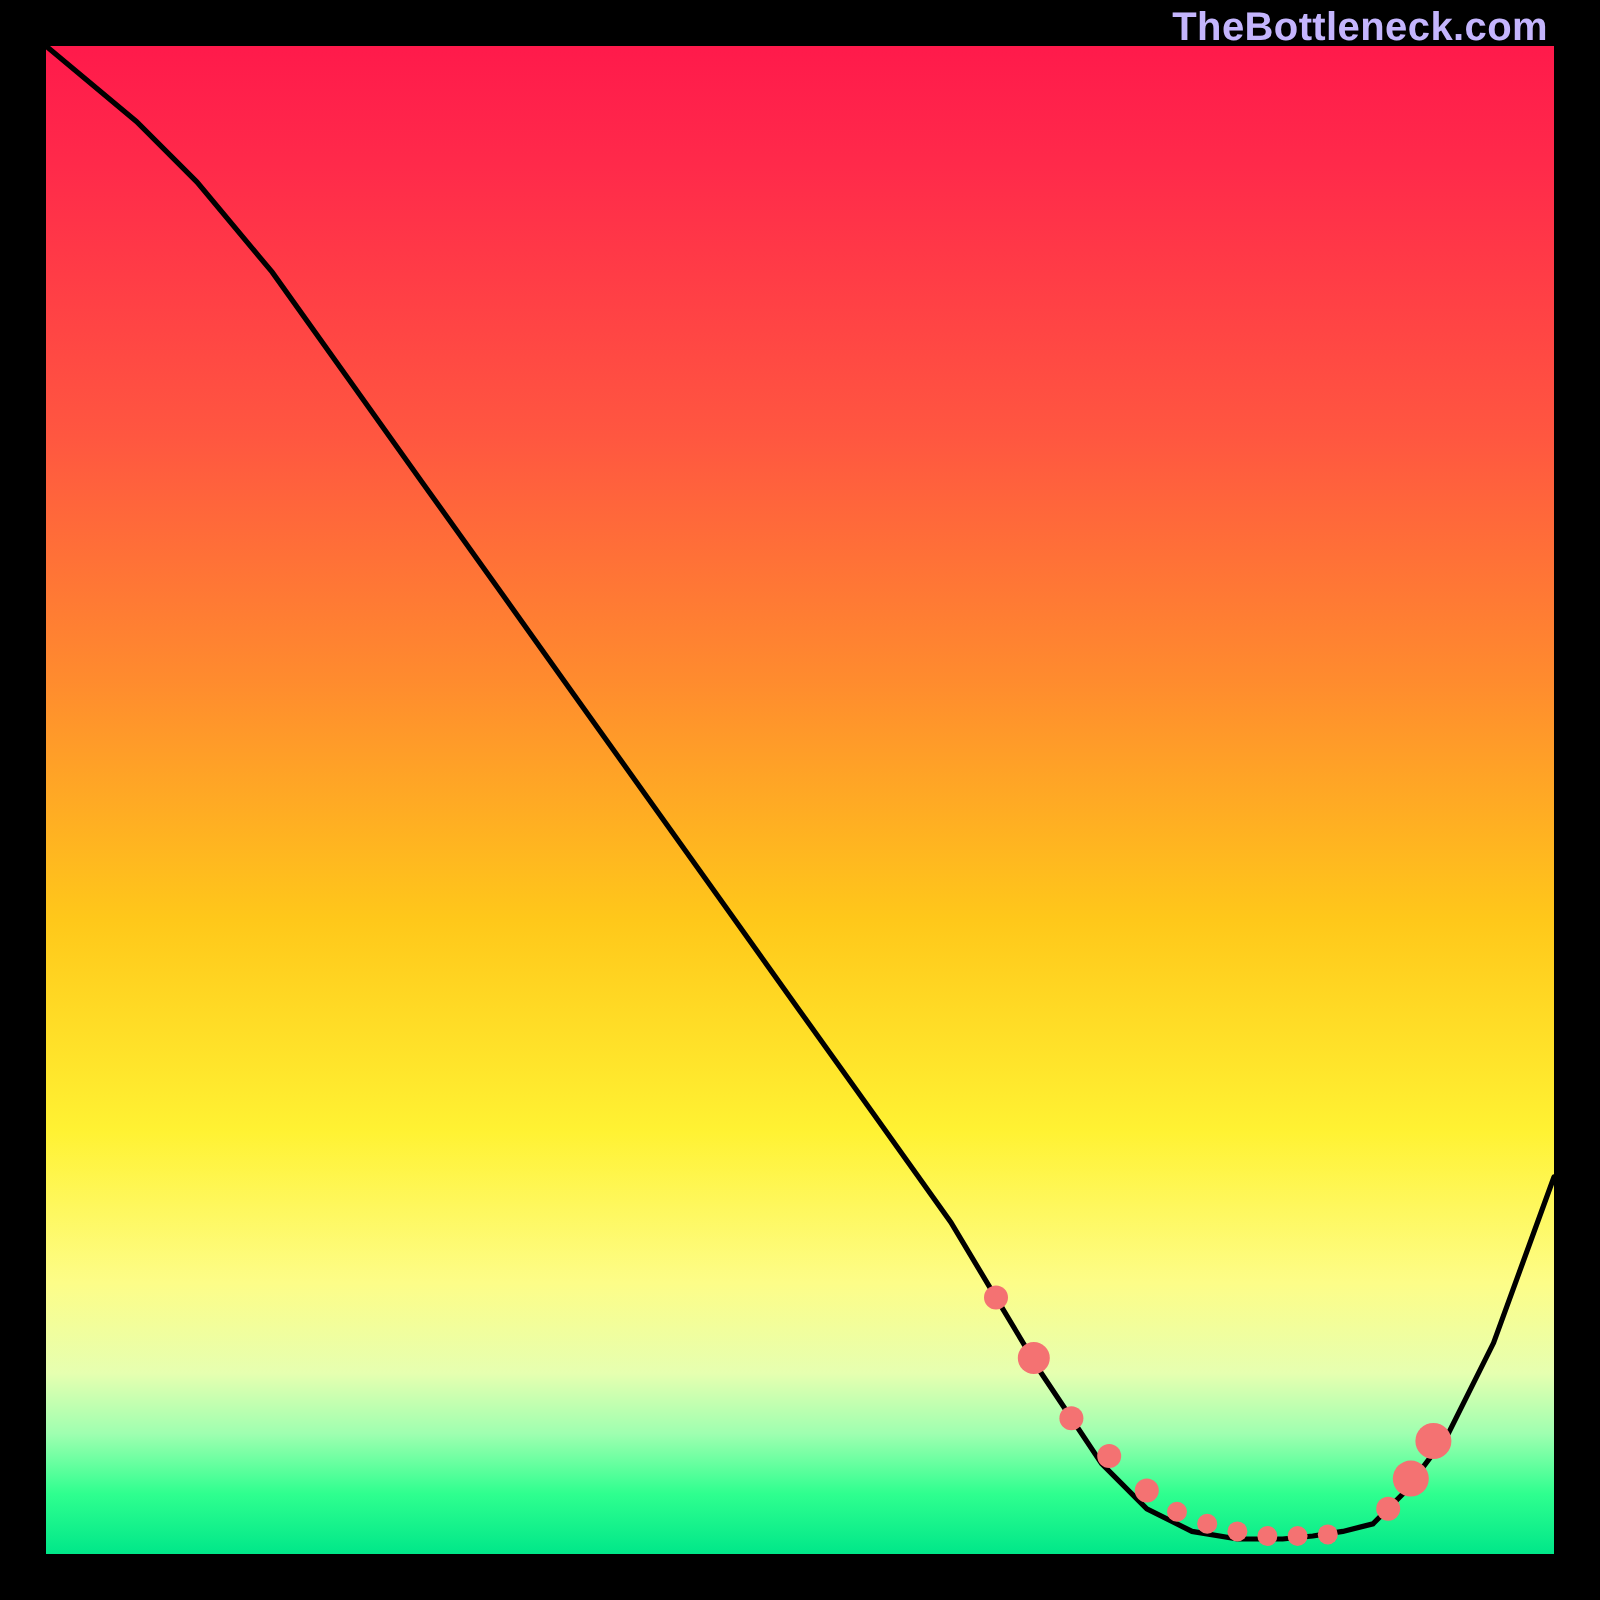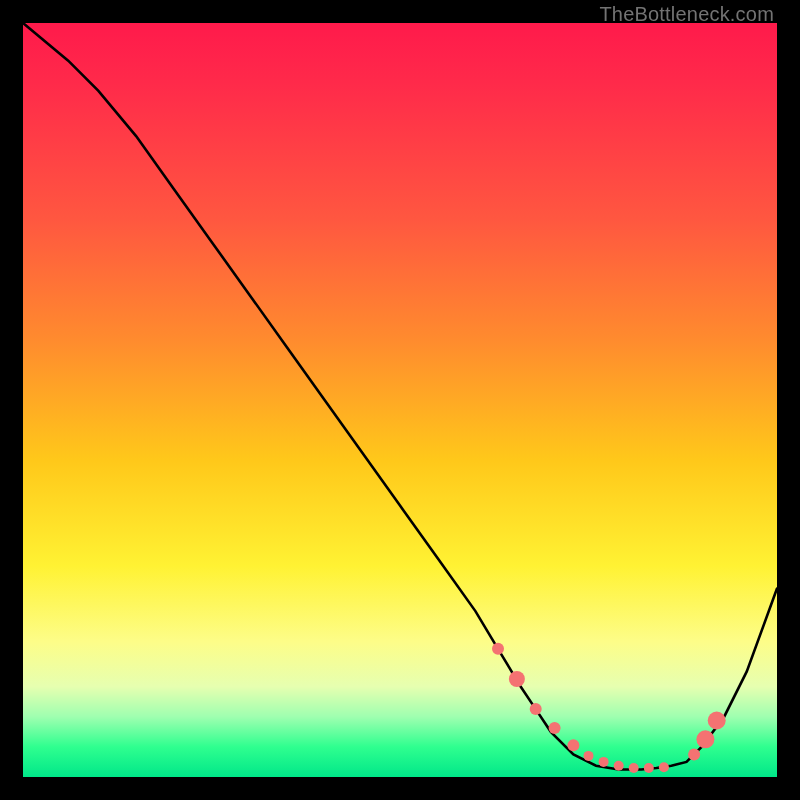--- a/index.html
+++ b/index.html
@@ -37,23 +37,23 @@
       #e6ffb0 88%,
       #9fffb0 92%,
       #2fff8f 96%,
       #00e789 100%
     );
   }
   .attribution {
     position: absolute;
     top: 3px;
     right: 26px;
-    color: #737373;
+    color: #c4b5fd;
     font-size: 20px;
-    font-weight: 400;
+    font-weight: 700;
     letter-spacing: 0.2px;
     pointer-events: none;
   }
   svg.overlay {
     position: absolute;
     left: 0;
     top: 0;
     width: 754px;
     height: 754px;
     overflow: visible;

